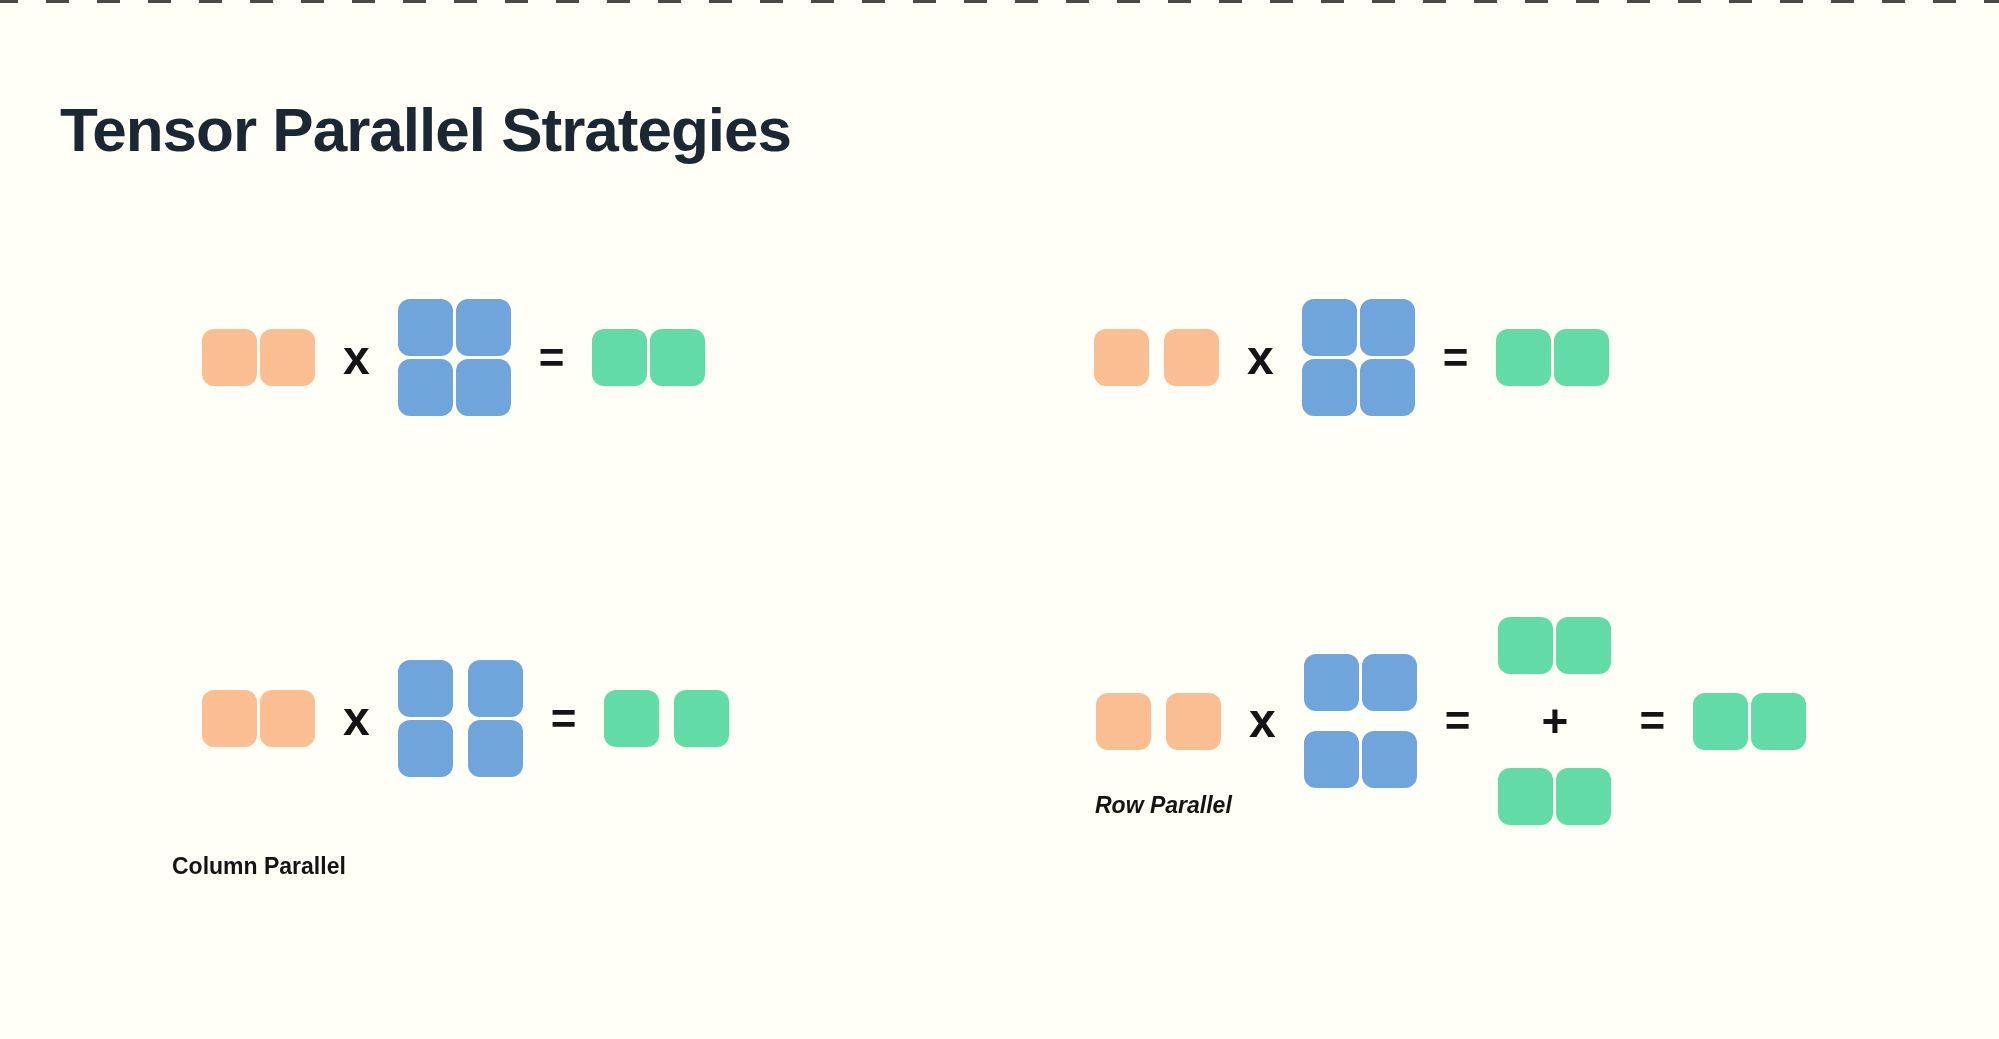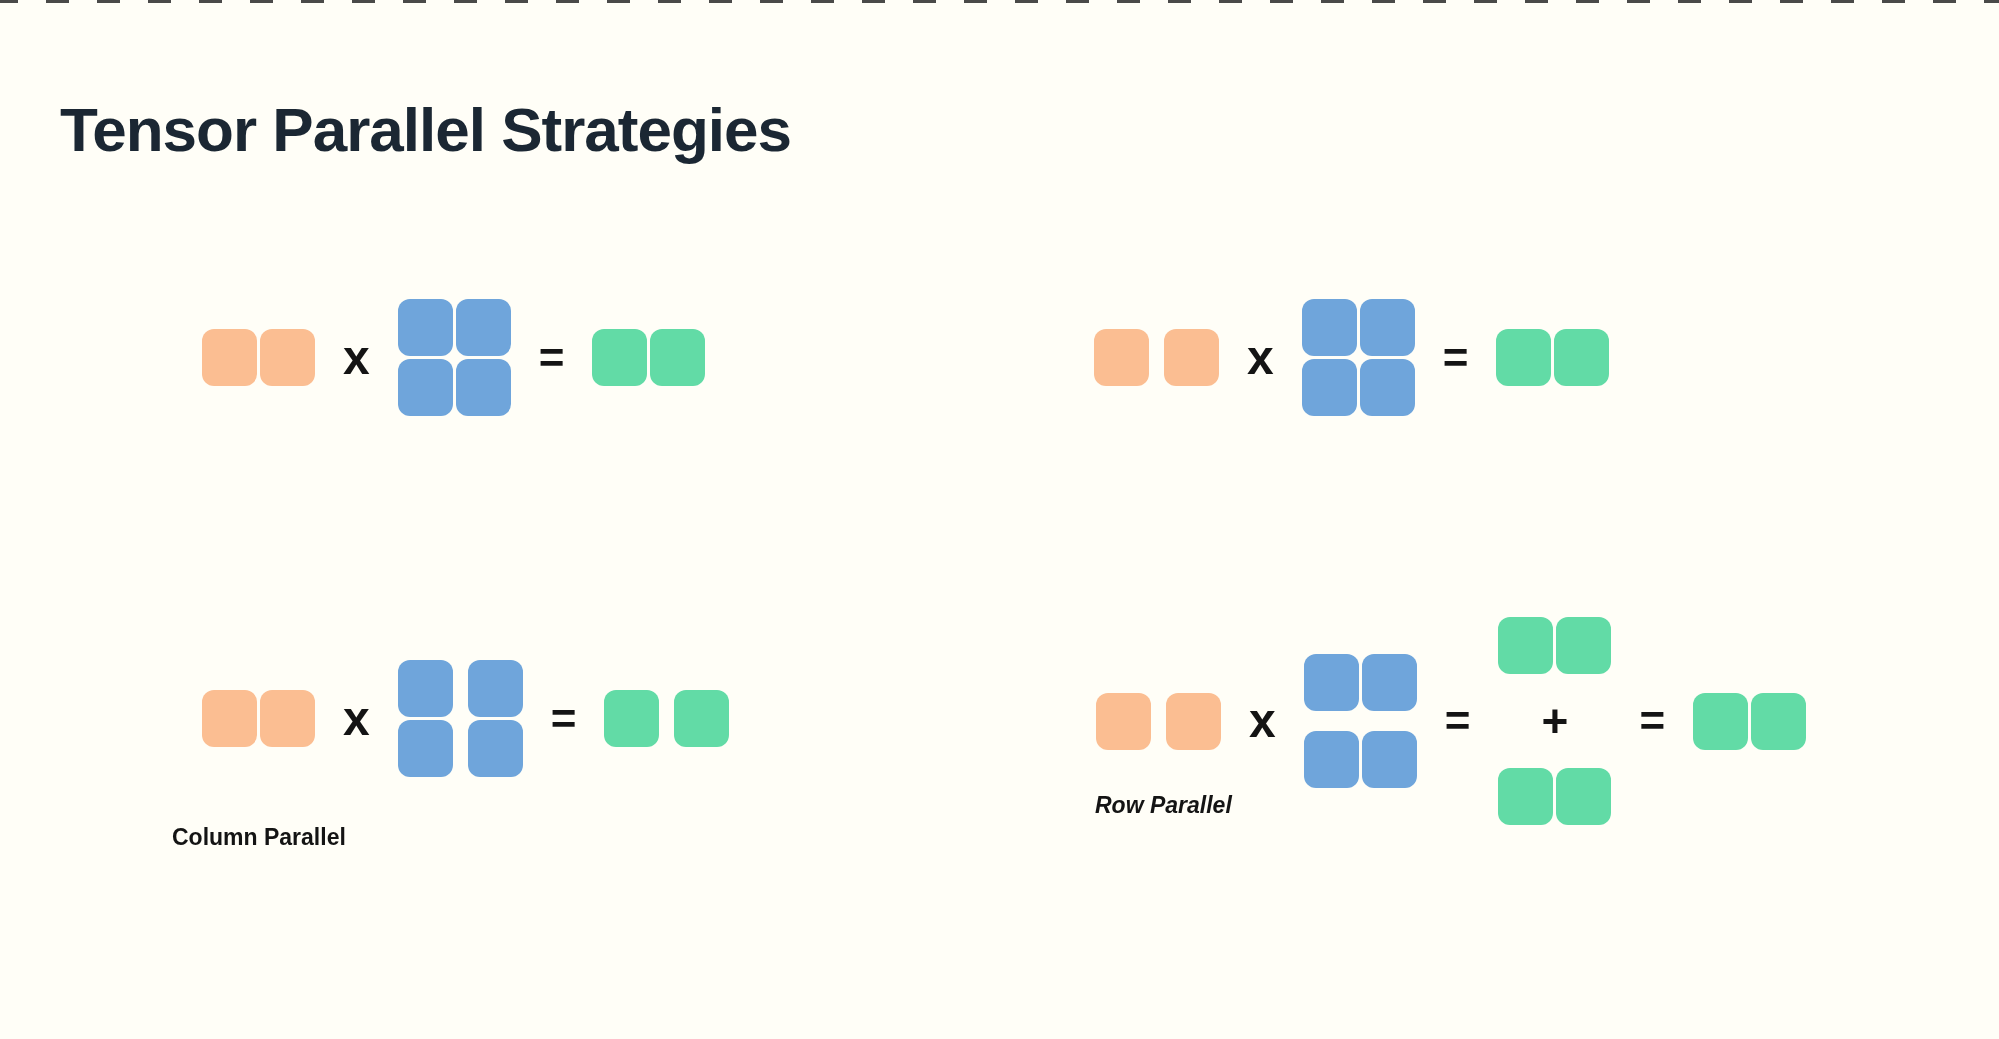--- a/index.html
+++ b/index.html
@@ -36,21 +36,21 @@
     font-weight:bold;color:#141414;line-height:1;
     display:inline-block;
   }
   .op-multiply{font-size:48px;}
   .op-equals{font-size:44px;}
   .op-plus{font-size:46px;}
   .diagram-label{
     position:absolute;
     font-size:23px;font-weight:bold;color:#141414;white-space:nowrap;
   }
-  #label-column{left:172px;top:824px;}
+  #label-column{left:172px;top:853px;}
   #label-row{left:1095px;top:792px;font-style:italic;}
 </style>
 </head>
 <body>
 
 <div class="edge-dashes"></div>
 
 <h1 class="title">Tensor Parallel Strategies</h1>
 
 <div class="equation" id="eq-tl">

